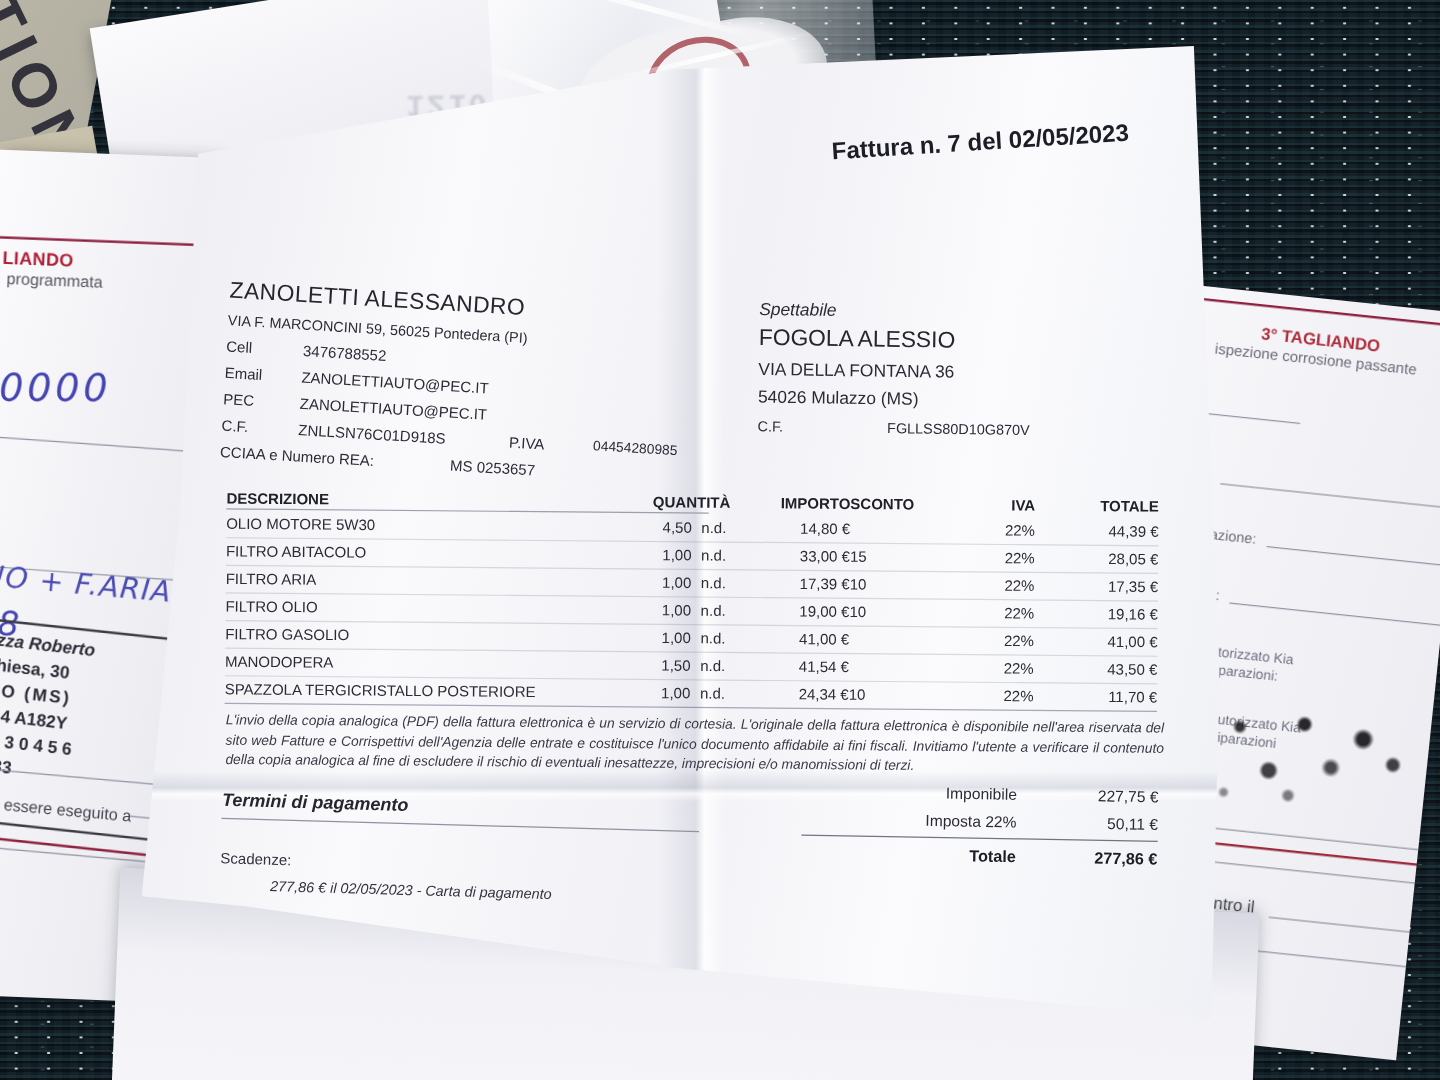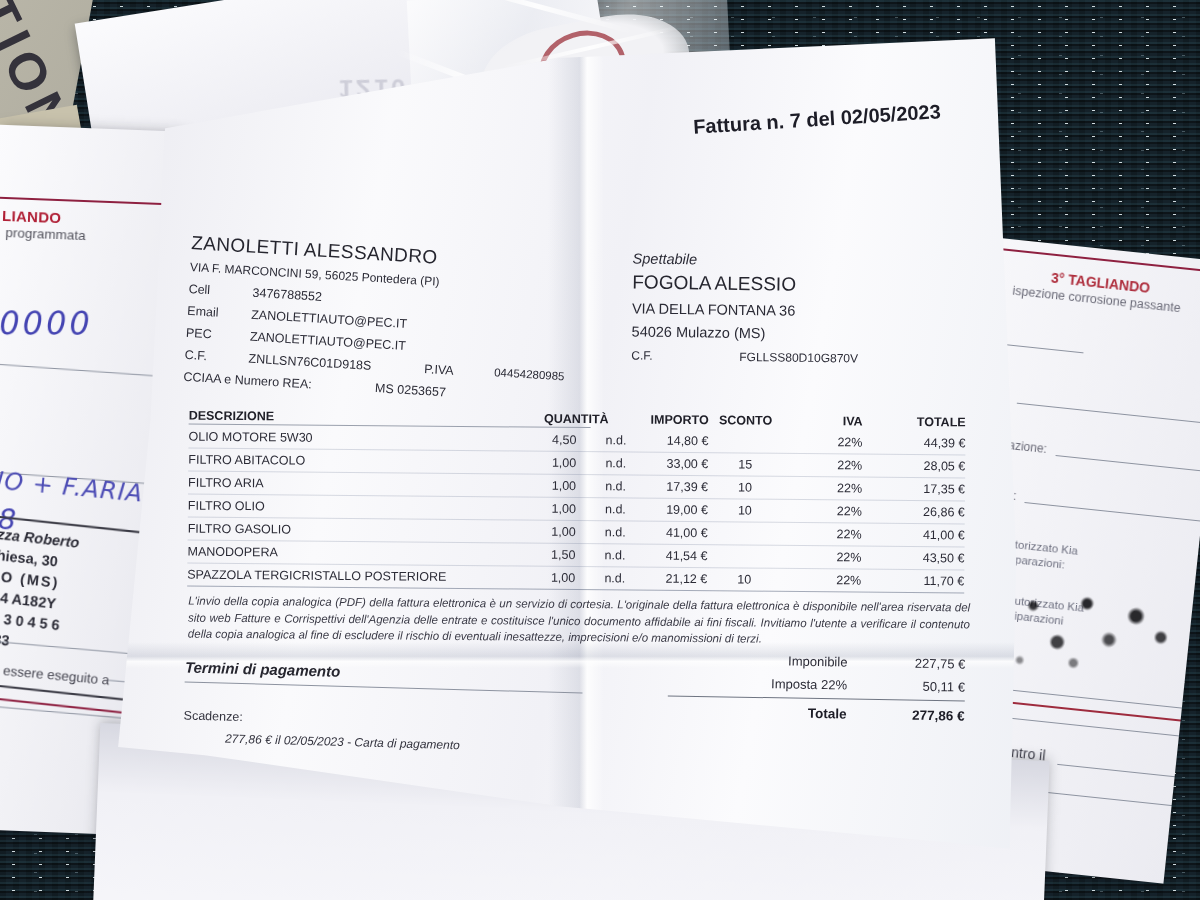--- a/index.html
+++ b/index.html
@@ -113,23 +113,23 @@
   .rec-cf .flabel{width:108px;}
 
   .itable{position:absolute;left:80px;top:372px;width:777px;transform:rotate(.5deg);font-size:12.5px;}
   .ihead{display:flex;height:24px;align-items:flex-end;font-weight:600;color:#202029;padding-bottom:3px;}
   .ihead-underline{position:absolute;left:0;top:25px;width:402px;height:1px;background:#9aa0ad;}
   .irow{display:flex;height:22px;align-items:center;border-bottom:1px solid rgba(122,132,158,.28);color:#2b2b36;}
   .irow:last-of-type{border-bottom:1px solid rgba(95,105,130,.55);}
   .c-d{flex:1;white-space:nowrap;overflow:hidden;}
   .c-q{width:80px;text-align:right;}
   .c-qn{width:130px;text-align:right;padding-right:18px;box-sizing:border-box;}
-  .c-n{width:50px;padding-left:8px;box-sizing:border-box;text-align:right;}
+  .c-n{width:50px;padding-left:8px;box-sizing:border-box;}
   .c-i{width:82px;text-align:right;}
-  .c-s{width:74px;text-align:center;}
+  .c-s{width:74px;text-align:left;}
   .c-v{width:80px;text-align:right;}
   .c-t{width:103px;text-align:right;}
 
   .disclaimer{position:absolute;left:80px;top:566px;width:782px;font-style:italic;
     font-size:11.5px;line-height:16.5px;color:#3a3a46;transform:rotate(.5deg);text-align:justify;}
 
   .totals{position:absolute;left:560px;top:620px;width:297px;transform:rotate(1deg);font-size:13px;}
   .trow{display:flex;align-items:center;height:23px;color:#2b2b36;}
   .tlabel{flex:1;text-align:right;padding-right:18px;}
   .tvalue{width:100px;text-align:right;}
@@ -312,21 +312,21 @@
         <span class="c-v">22%</span>
         <span class="c-t">17,35 €</span>
       </div>
       <div class="irow">
         <span class="c-d">FILTRO OLIO</span>
         <span class="c-q">1,00</span>
         <span class="c-n">n.d.</span>
         <span class="c-i">19,00 €</span>
         <span class="c-s">10</span>
         <span class="c-v">22%</span>
-        <span class="c-t">26,86 €</span>
+        <span class="c-t">19,16 €</span>
       </div>
       <div class="irow">
         <span class="c-d">FILTRO GASOLIO</span>
         <span class="c-q">1,00</span>
         <span class="c-n">n.d.</span>
         <span class="c-i">41,00 €</span>
         <span class="c-s"></span>
         <span class="c-v">22%</span>
         <span class="c-t">41,00 €</span>
       </div>
@@ -336,21 +336,21 @@
         <span class="c-n">n.d.</span>
         <span class="c-i">41,54 €</span>
         <span class="c-s"></span>
         <span class="c-v">22%</span>
         <span class="c-t">43,50 €</span>
       </div>
       <div class="irow">
         <span class="c-d">SPAZZOLA TERGICRISTALLO POSTERIORE</span>
         <span class="c-q">1,00</span>
         <span class="c-n">n.d.</span>
-        <span class="c-i">21,12 €</span>
+        <span class="c-i">24,34 €</span>
         <span class="c-s">10</span>
         <span class="c-v">22%</span>
         <span class="c-t">11,70 €</span>
       </div>
     </div>
 
     <div class="disclaimer">L'invio della copia analogica (PDF) della fattura elettronica è un servizio di cortesia. L'originale della fattura elettronica è disponibile nell'area riservata del sito web Fatture e Corrispettivi dell'Agenzia delle entrate e costituisce l'unico documento affidabile ai fini fiscali. Invitiamo l'utente a verificare il contenuto della copia analogica al fine di escludere il rischio di eventuali inesattezze, imprecisioni e/o manomissioni di terzi.</div>
 
     <div class="totals">
       <div class="trow">

